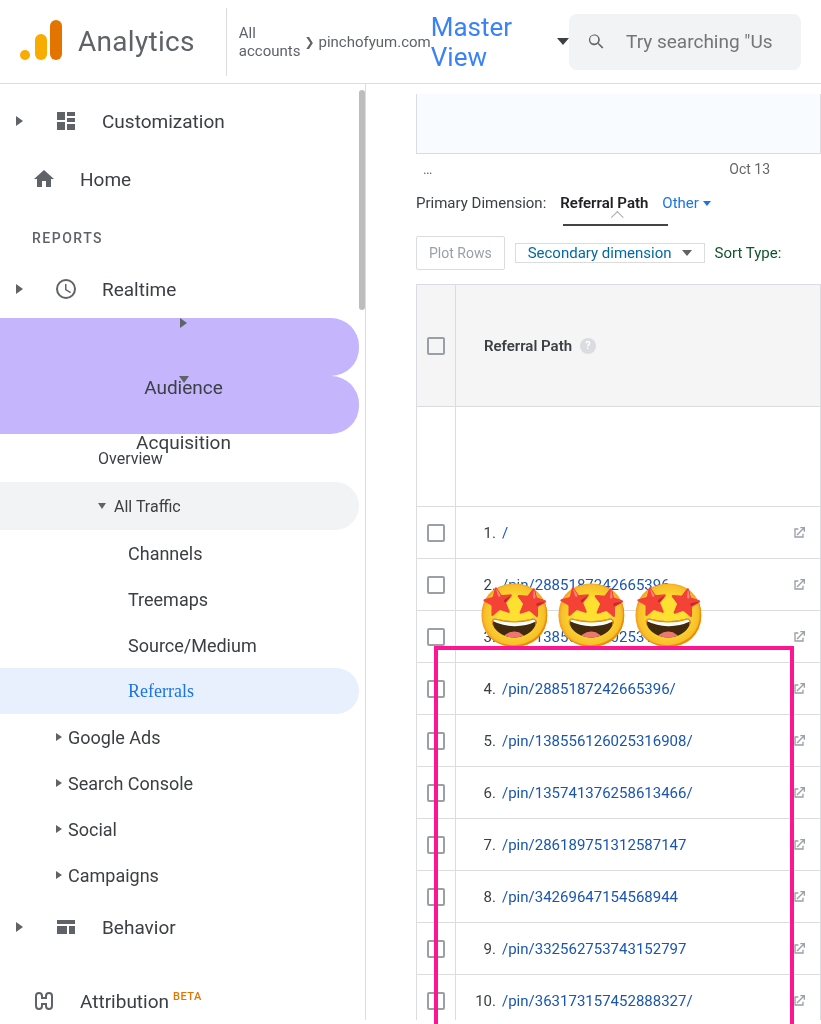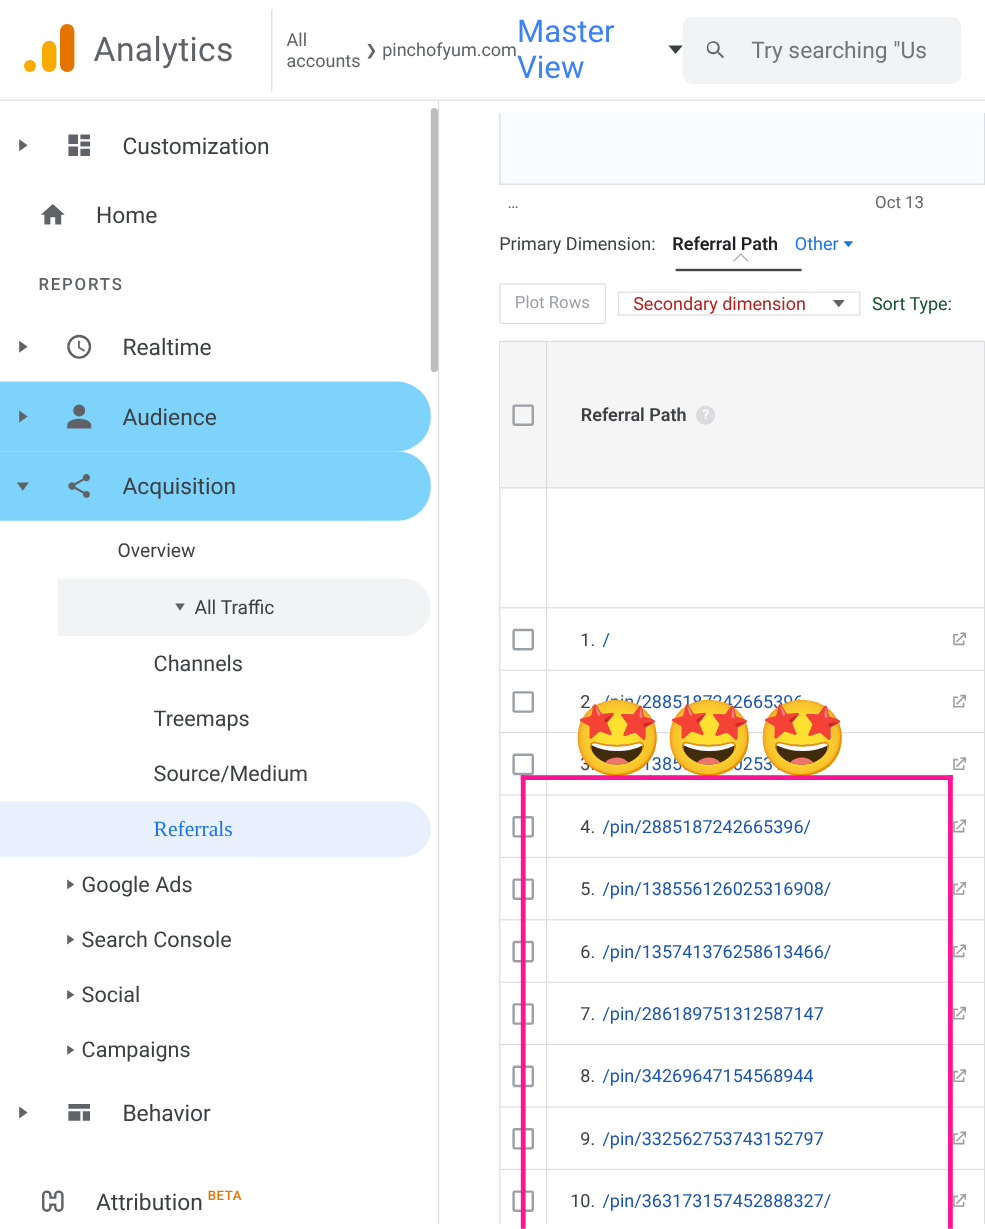--- a/index.html
+++ b/index.html
@@ -26,25 +26,25 @@
 .body { display: flex; height: calc(1024px - 88px); position: relative; }
 .sidebar { width: 365px; padding-top: 8px; position: relative; }
 .scrollbar { position: absolute; right: 0; top: 6px; width: 6px; height: 220px; background: #bdbdbd; border-radius: 3px; }
 
 .nav-item { display: flex; align-items: center; height: 58px; padding-left: 32px; gap: 24px; font-size: 19px; color: #3c4043; border-radius: 0 28px 28px 0; margin-right: 6px; }
 .nav-item.caret-item { padding-left: 8px; }
 .nav-item.caret-item .tri { width: 22px; display: flex; justify-content: center; }
 .nav-item .tri .t-right { border-left: 7px solid #5f6368; border-top: 5px solid transparent; border-bottom: 5px solid transparent; }
 .nav-item .tri .t-down { border-top: 7px solid #5f6368; border-left: 5px solid transparent; border-right: 5px solid transparent; }
 .nav-item .icon { width: 24px; height: 24px; fill: #5f6368; }
-.nav-item.selected { background: #7dd3fc; }
+.nav-item.selected { background: #c4b5fd; flex-direction: column; }
 .reports-header { font-size: 14px; letter-spacing: 1.5px; color: #5f6368; padding: 22px 0 14px 32px; font-weight: 500; }
 
 .sub-item { display: flex; align-items: center; height: 48px; padding-left: 98px; font-size: 16px; color: #3c4043; border-radius: 0 28px 28px 0; margin-right: 6px; }
-.sub-item.header-like { gap: 8px; margin-left: 48px; }
+.sub-item.header-like { gap: 8px; }
 .sub-item.header-like.expanded { background: #f1f3f4; }
 .sub-item2 { display: flex; align-items: center; height: 46px; padding-left: 128px; font-size: 18px; color: #3c4043; border-radius: 0 28px 28px 0; margin-right: 6px; }
 .sub-item2.active { color: #1a73e8; background: #e8f0fe; font-family: Liberation Serif, serif; }
 .sub-item2.with-caret { padding-left: 56px; gap: 6px; }
 .sub-item2.with-caret .tri2 { border-left: 6px solid #5f6368; border-top: 4px solid transparent; border-bottom: 4px solid transparent; }
 .beta { color: #e37400; font-size: 11px; font-weight: 500; margin-left: 4px; vertical-align: super; letter-spacing: 0.5px; }
 
 .content { flex: 1; border-left: 1px solid #dadce0; padding-left: 50px; padding-top: 10px; overflow: hidden; }
 .chart-area { border: 1px solid #dadce0; border-top: none; height: 60px; margin-left: 0; background: #f8fbff; position: relative; }
 .chart-label { position: absolute; bottom: -24px; left: 6px; font-size: 14px; color: #666; }
@@ -55,21 +55,21 @@
 .dim-row .val { font-weight: 600; color: #202124; }
 .dim-row .other { color: #1a73e8; display: flex; align-items: center; gap: 4px; }
 .dim-row .other .caret { border-top: 5px solid #1a73e8; border-left: 4px solid transparent; border-right: 4px solid transparent; }
 
 .tab-underline { height: 6px; margin-top: 8px; display: flex; }
 .tab-underline .active-tab { margin-left: 147px; width: 105px; height: 6px; border-bottom: 2px solid #444; position: relative; }
 .tab-underline .active-tab::before { content: ''; position: absolute; top: -4px; left: 50%; transform: translateX(-50%); width: 8px; height: 8px; border-left: 1px solid #aaa; border-top: 1px solid #aaa; rotate: 45deg; background: #fff; }
 
 .toolbar { margin-top: 10px; display: flex; align-items: center; gap: 10px; }
 .btn { border: 1px solid #dadce0; padding: 8px 12px; font-size: 14px; color: #9aa0a6; background: #fff; border-radius: 2px; }
-.select-btn { border: 1px solid #dadce0; padding: 0 12px; font-size: 15px; color: #b91c1c; display: flex; align-items: center; gap: 22px; background: #fff; }
+.select-btn { border: 1px solid #dadce0; padding: 0 12px; font-size: 15px; color: #0369a1; display: flex; align-items: center; gap: 10px; background: #fff; }
 .select-btn .caret { border-top: 6px solid #5f6368; border-left: 5px solid transparent; border-right: 5px solid transparent; }
 .sort-lbl { font-size: 15px; color: #14532d; margin-left: 0; }
 
 .table { margin-top: 14px; border: 1px solid #dadce0; }
 .thead { display: flex; background: #f5f5f5; border-bottom: 1px solid #dadce0; height: 122px; align-items: center; }
 .th-check { width: 38px; display: flex; justify-content: center; }
 .checkbox { width: 18px; height: 18px; border: 2px solid #9aa0a6; border-radius: 2px; }
 .th-sep { width: 1px; background: #dadce0; align-self: stretch; }
 .th-path { flex: 1; display: flex; align-items: center; padding-left: 28px; gap: 8px; font-weight: 600; font-size: 15px; }
 .th-path .help { width: 16px; height: 16px; border-radius: 50%; background: #dadce0; color: #fff; font-size: 11px; display: flex; align-items: center; justify-content: center; }

